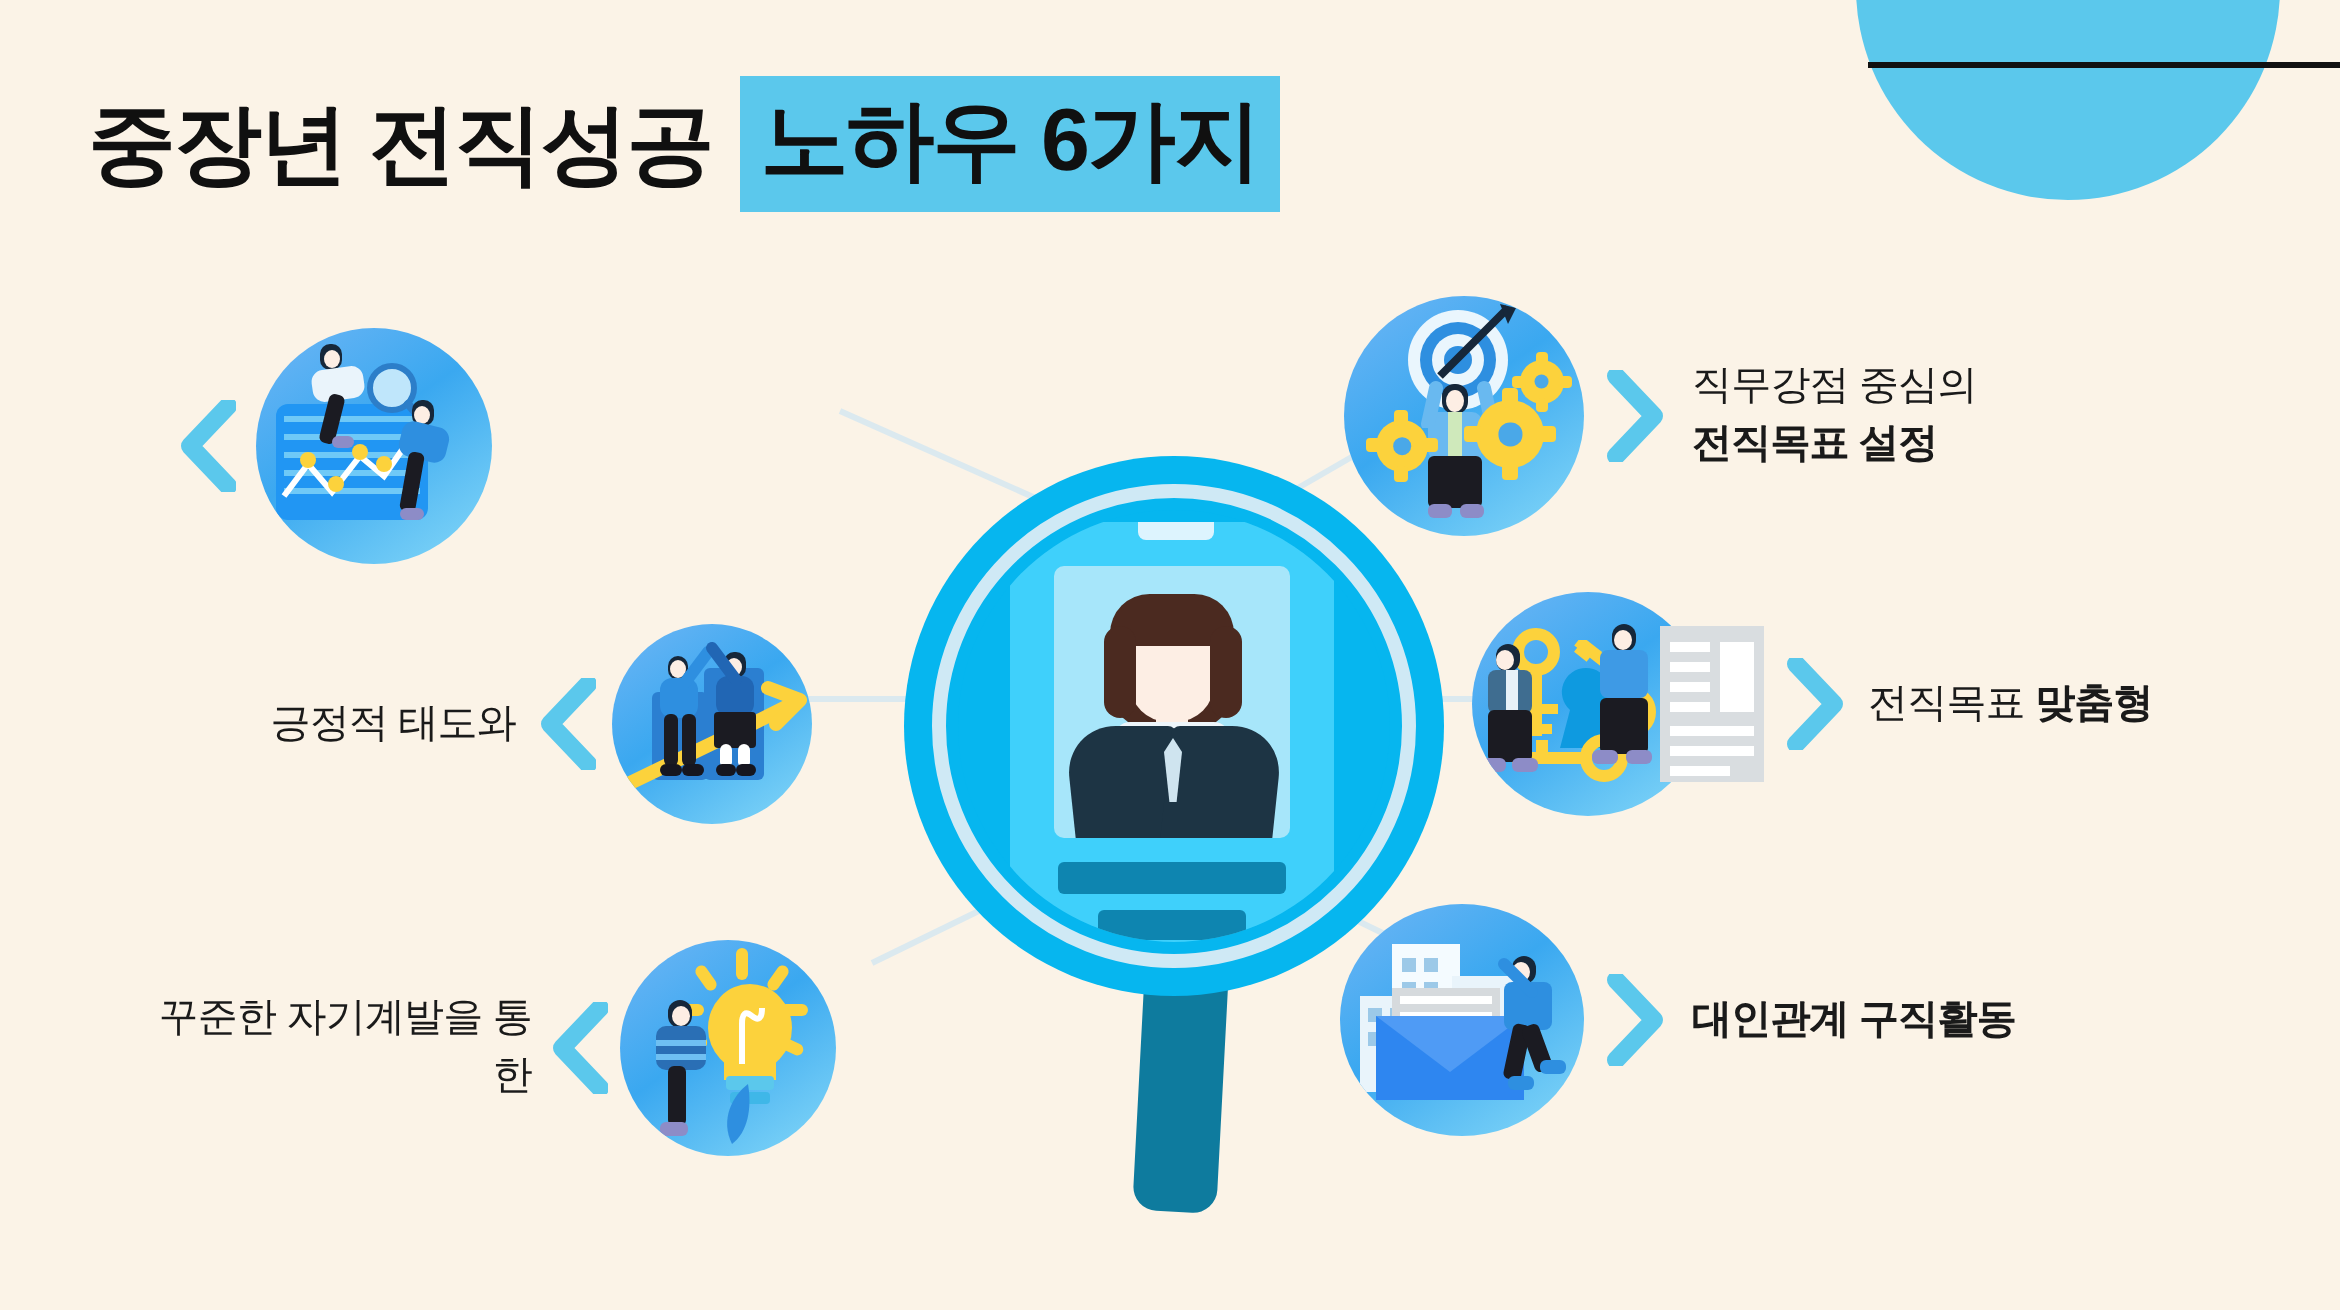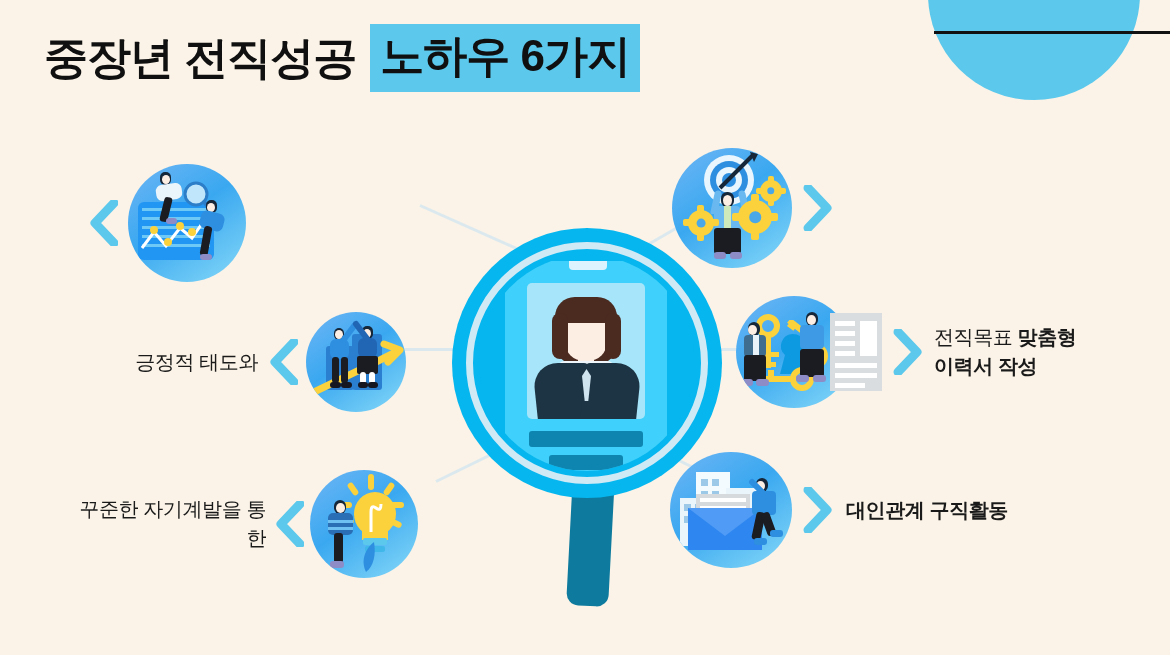--- a/index.html
+++ b/index.html
@@ -15,21 +15,21 @@
   .corner-circle{
     position:absolute;right:30px;top:-112px;width:212px;height:212px;
     border-radius:50%;background:#5bc8ec;
   }
   .corner-rule{
     position:absolute;right:0;top:31px;width:236px;height:3px;background:#111;
   }
 
   
   .title{
-    position:absolute;left:44px;top:24px;
+    position:absolute;left:44px;top:38px;
     display:flex;align-items:center;white-space:nowrap;
   }
   .title-plain{
     font-size:44px;font-weight:700;color:#101010;letter-spacing:-1px;
   }
   .title-hl{
     font-size:44px;font-weight:800;color:#101010;letter-spacing:-1px;
     background:#5bc8ec;padding:3px 10px 6px 10px;margin-left:14px;
   }
 
@@ -328,20 +328,24 @@
         <div class="t" style="left:8px;top:19px;width:6px;height:7px;"></div>
         <div class="t" style="left:-4px;top:8px;width:7px;height:6px;"></div>
         <div class="t" style="left:19px;top:8px;width:7px;height:6px;"></div>
       </div>
     </div>
     <div class="chev" style="margin:0 14px 0 10px;">
       <svg width="30" height="46" viewBox="0 0 30 46">
           <path d="M6 3 L25 23 L6 43" fill="none" stroke="#5bc8ec" stroke-width="9" stroke-linecap="round" stroke-linejoin="round"></path>
         </svg>
     </div>
+    <div class="txt right" style="width:220px;">
+      <div><span class="reg">직무강점 중심의</span><span class="bold"></span></div>
+      <div><span class="reg"></span><span class="bold">전직목표 설정</span></div>
+    </div>
   </div>
 
   <div class="item right" style="left:736px;top:296px;width:400px;">
     <div class="bubble" style="width:116px;height:112px;border-radius:50%;">
       <svg style="position:absolute;left:40px;top:36px;" width="34" height="44" viewBox="0 0 34 44">
           <path d="M17 2 a12 12 0 0 1 8 21 L30 42 L4 42 L9 23 A12 12 0 0 1 17 2 Z" fill="#0e9ae0"></path>
         </svg>
       <svg style="position:absolute;left:18px;top:18px;" width="34" height="56" viewBox="0 0 34 56">
           <circle cx="14" cy="12" r="9" fill="none" stroke="#fcd23c" stroke-width="6"></circle>
           <rect x="11" y="20" width="6" height="34" fill="#fcd23c"></rect>
@@ -384,21 +388,20 @@
       <div style="position:absolute;left:5px;top:60px;width:42px;height:5px;background:#ffffff;"></div>
       <div style="position:absolute;left:5px;top:70px;width:30px;height:5px;background:#ffffff;"></div>
     </div>
     <div class="chev" style="margin:0 12px 0 10px;">
       <svg width="30" height="46" viewBox="0 0 30 46">
           <path d="M6 3 L25 23 L6 43" fill="none" stroke="#5bc8ec" stroke-width="9" stroke-linecap="round" stroke-linejoin="round"></path>
         </svg>
     </div>
     <div class="txt right" style="width:200px;">
       <div><span class="reg">전직목표 </span><span class="bold">맞춤형</span></div>
-      <div><span class="reg"></span><span class="bold">이력서 작성</span></div>
     </div>
   </div>
 
   <div class="item right" style="left:670px;top:452px;width:420px;">
     <div class="bubble" style="width:122px;height:116px;">
       <div style="position:absolute;left:10px;top:46px;width:30px;height:48px;background:#e9f4fb;"></div>
       <div style="position:absolute;left:14px;top:52px;width:7px;height:7px;background:#9cc9e8;"></div>
       <div style="position:absolute;left:25px;top:52px;width:7px;height:7px;background:#9cc9e8;"></div>
       <div style="position:absolute;left:14px;top:64px;width:7px;height:7px;background:#9cc9e8;"></div>
       <div style="position:absolute;left:25px;top:64px;width:7px;height:7px;background:#9cc9e8;"></div>

